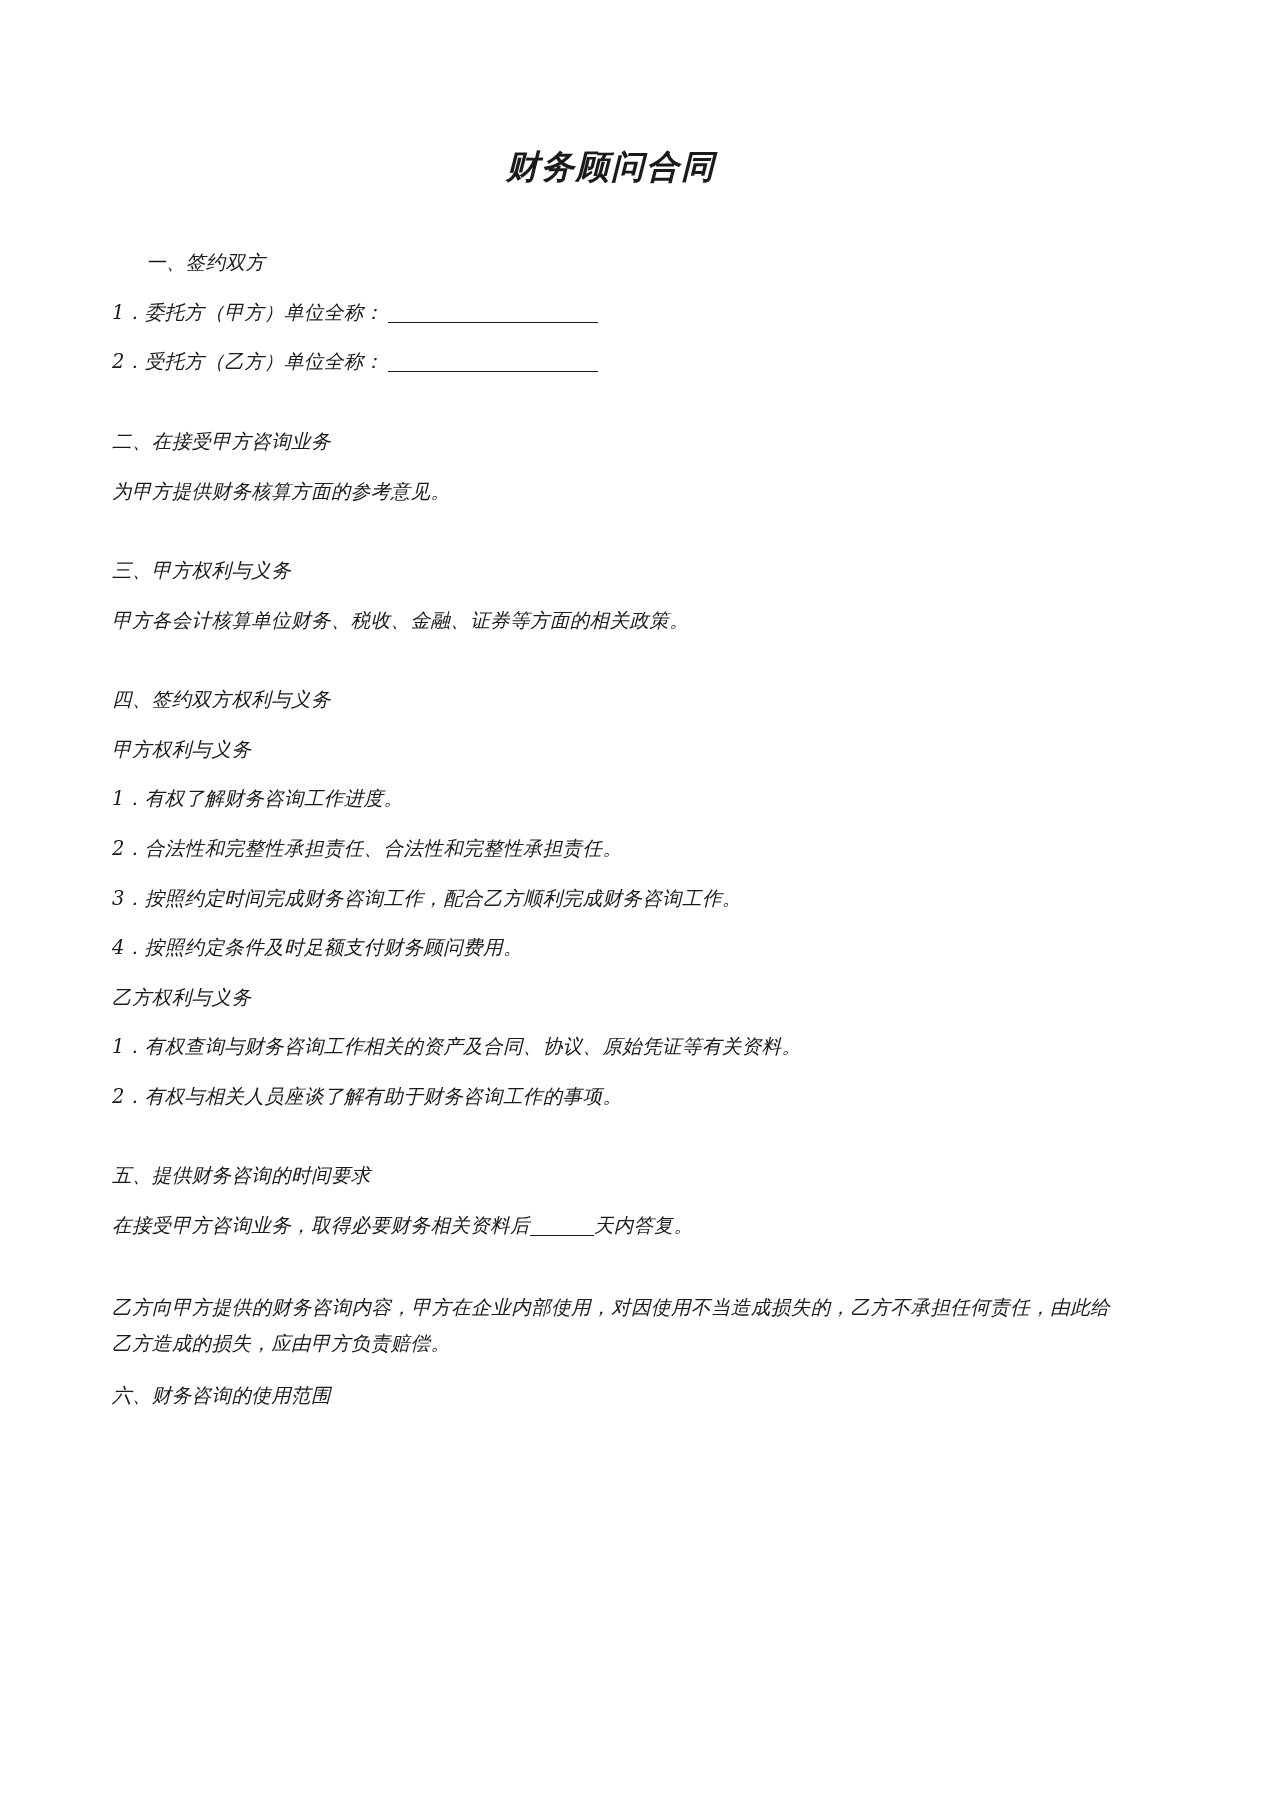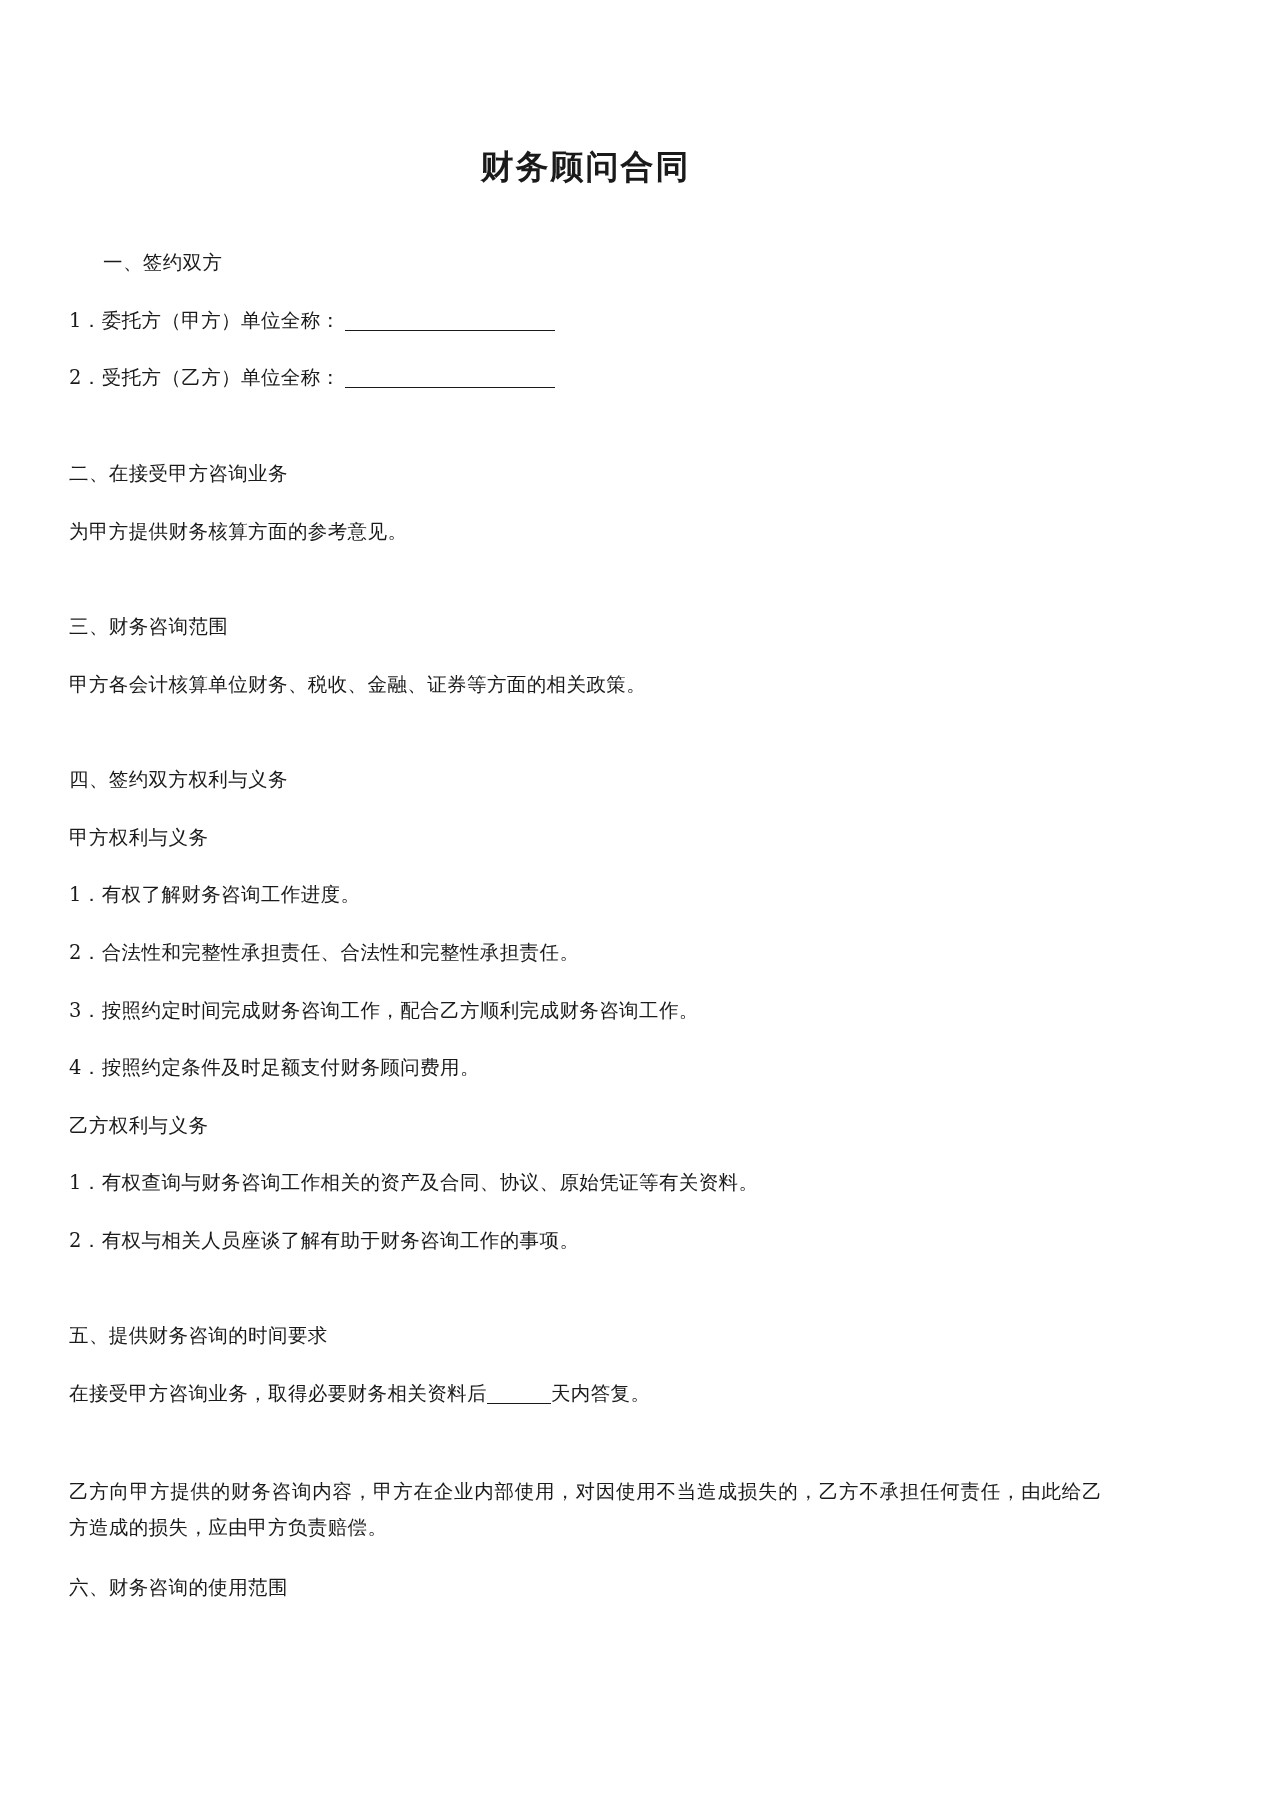--- a/index.html
+++ b/index.html
@@ -12,36 +12,37 @@
     height: 1811px;
     font-family: "DejaVu Serif", "Liberation Serif", serif;
     color: #1a1a1a;
     -webkit-font-smoothing: antialiased;
   }
   .page {
     position: relative;
     width: 1280px;
     height: 1811px;
     box-sizing: border-box;
-    padding: 118px 170px 0 61px;
+    padding: 118px 170px 0 112px;
+    font-style: italic;
   }
   .doc-title {
     text-align: center;
     font-size: 33px;
     font-weight: bold;
     letter-spacing: 2px;
     margin: 0 0 0 0;
     padding-top: 26px;
     line-height: 1.4;
   }
   .body-block {
     margin-top: 48px;
   }
   p {
-    margin: 8px;
+    margin: 0;
     font-size: 19.5px;
     line-height: 1.62;
     letter-spacing: 0.4px;
   }
   .line {
     padding: 9px 0 9px 0;
   }
   .indent-1 {
     text-indent: 34px;
   }
@@ -85,21 +86,21 @@
       <span>2．</span><span>受托方（乙方）单位全称：</span><span class="blank-long"></span>
     </p>
 
     <div class="gap-md"></div>
 
     <p class="line sec-head">二、在接受甲方咨询业务</p>
     <p class="line">为甲方提供财务核算方面的参考意见。</p>
 
     <div class="gap-md"></div>
 
-    <p class="line sec-head">三、财务咨询范围</p>
+    <p class="line sec-head">三、甲方权利与义务</p>
     <p class="line">甲方各会计核算单位财务、税收、金融、证券等方面的相关政策。</p>
 
     <div class="gap-md"></div>
 
     <p class="line sec-head">四、签约双方权利与义务</p>
     <p class="line">甲方权利与义务</p>
     <p class="line">
       <span>1．</span><span>有权了解财务咨询工作进度。</span>
     </p>
     <p class="line">

